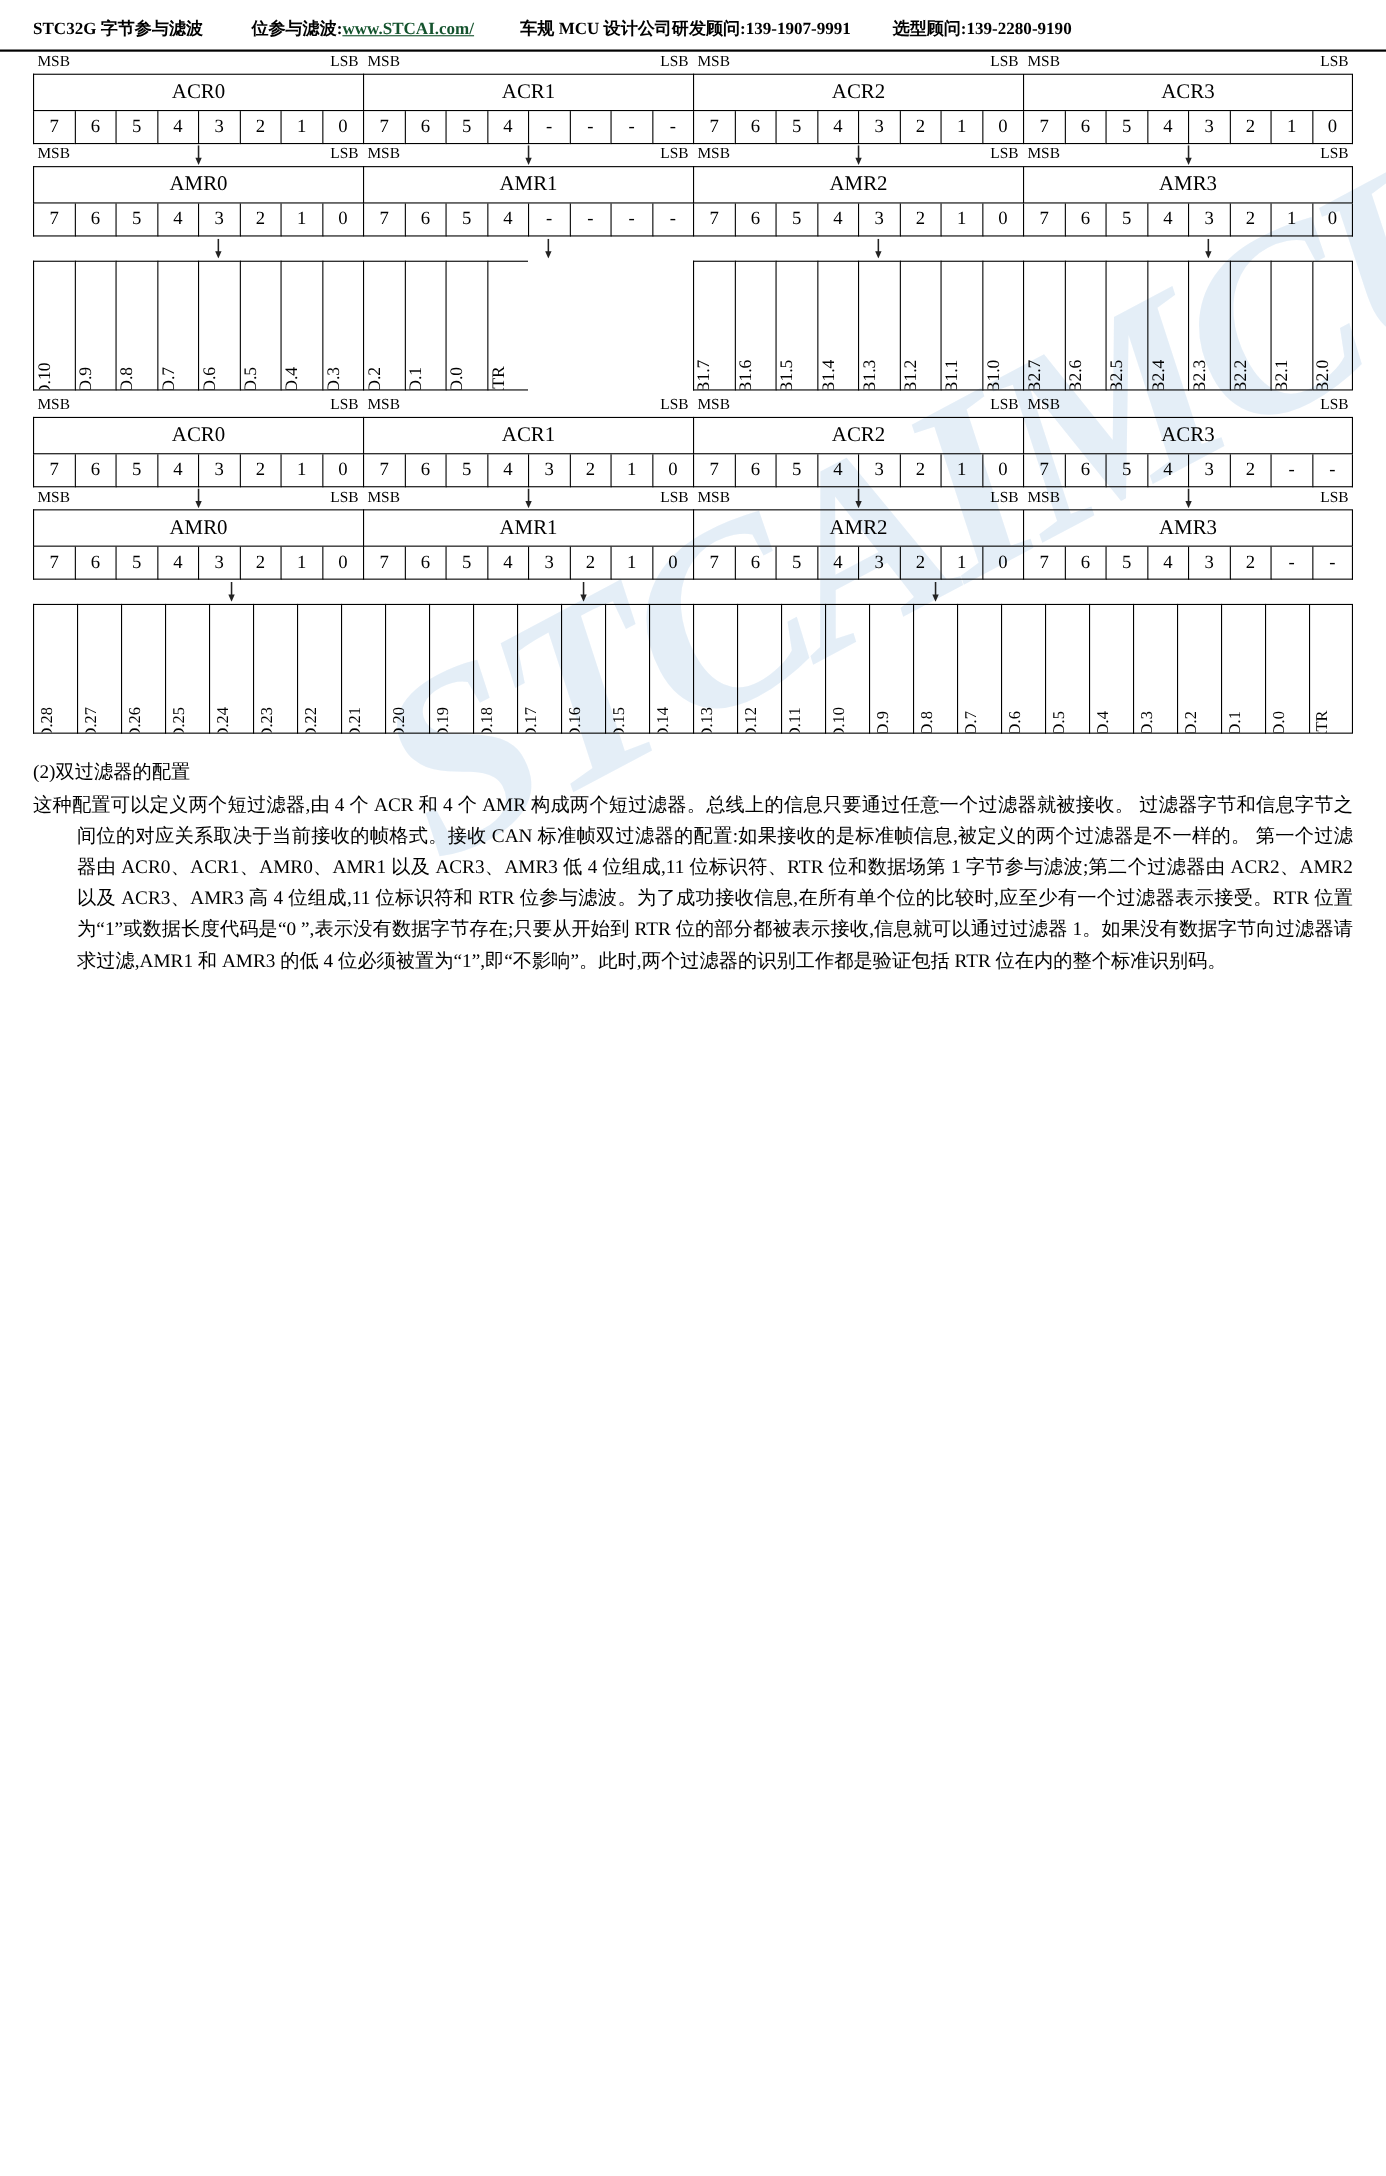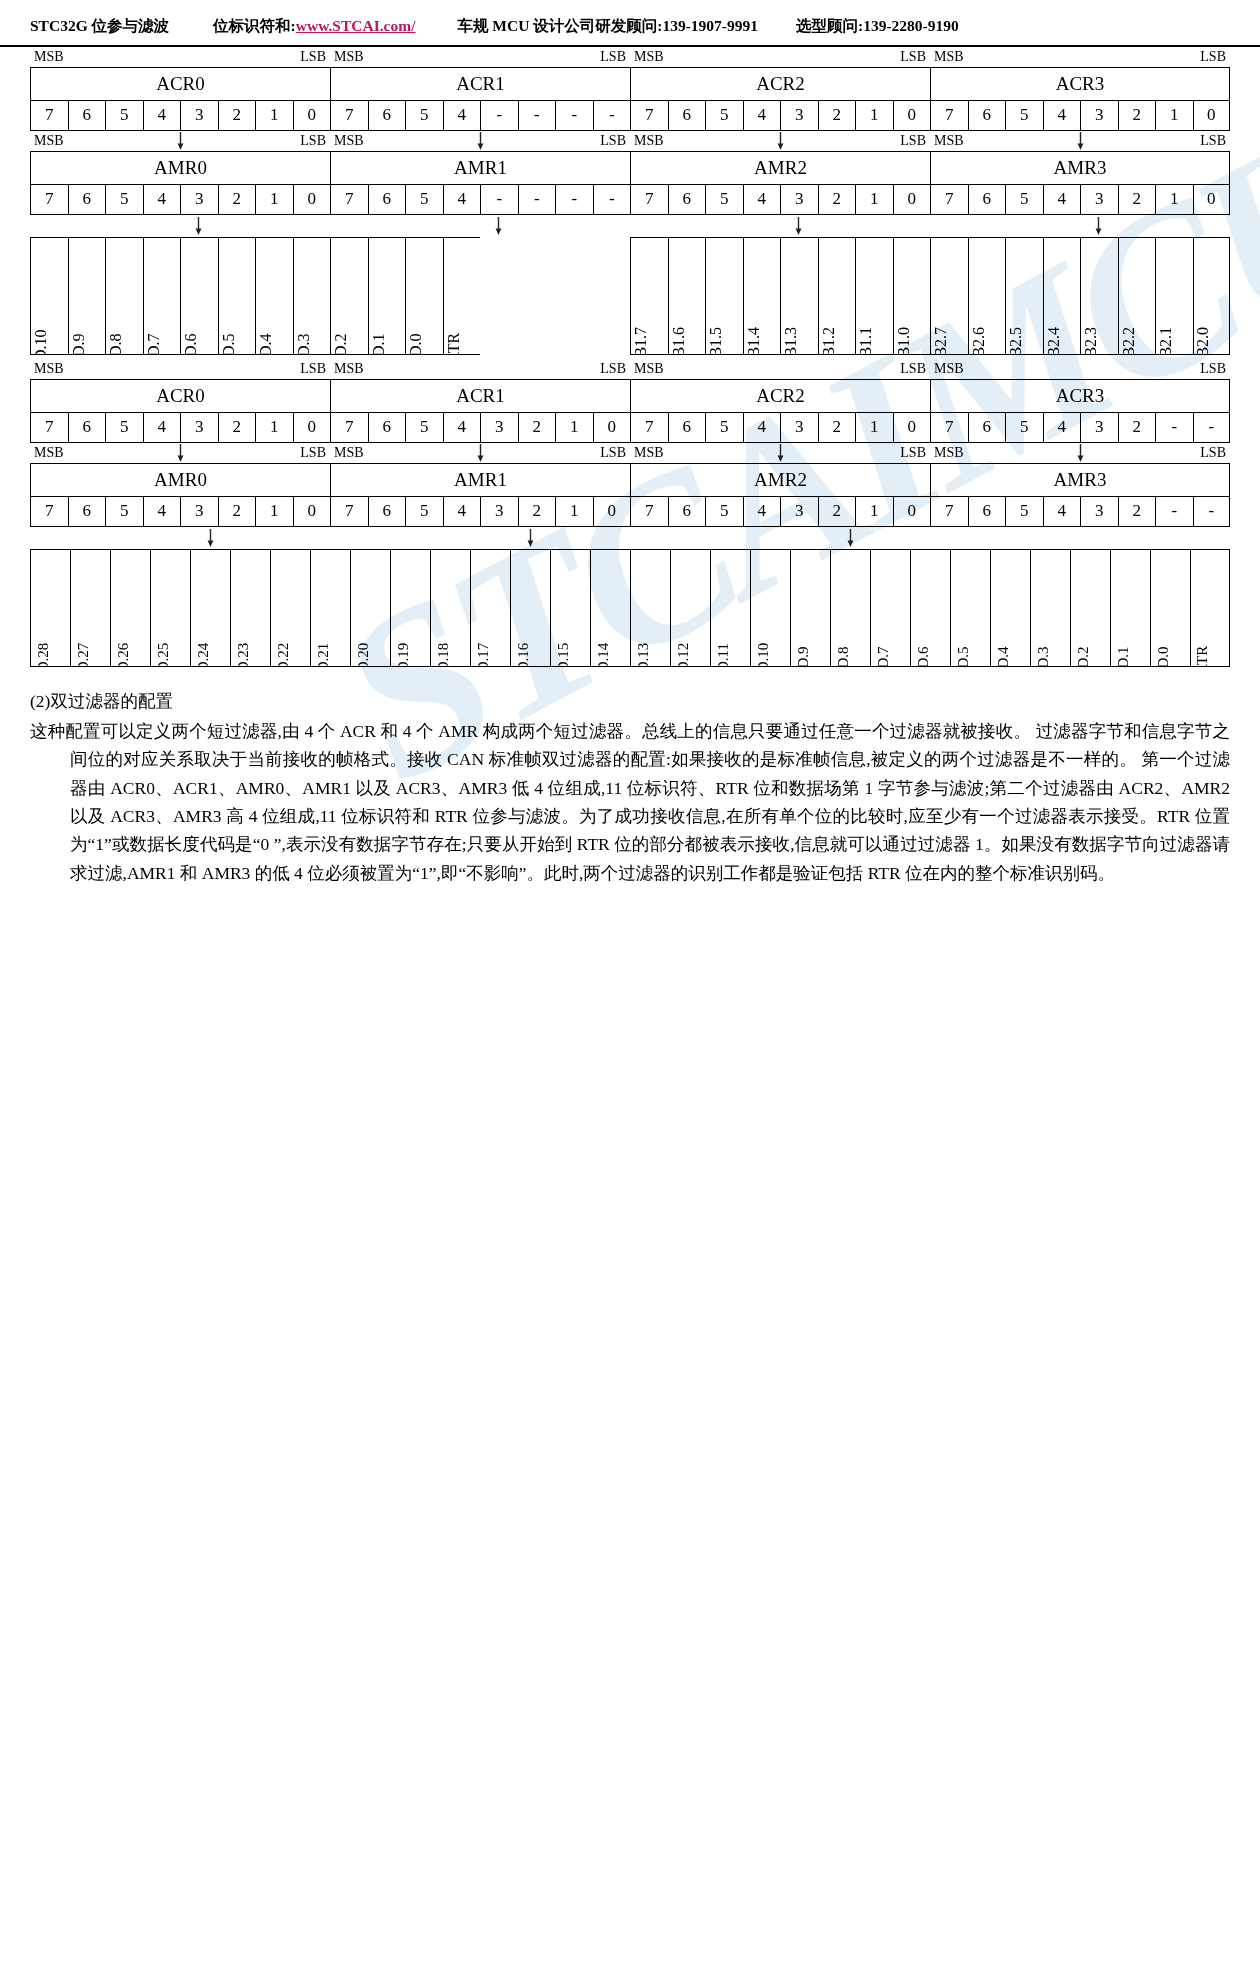--- a/index.html
+++ b/index.html
@@ -24,21 +24,21 @@
     display:flex;
     align-items:baseline;
     font-weight:bold;
     font-size:15.5px;
     padding-top:16px;
     padding-bottom:8px;
     white-space:nowrap;
   }
   .page-header .h-title{margin-right:44px;}
   .page-header .h-site{margin-right:42px;}
-  .page-header .h-site a{color:#be185d;}
+  .page-header .h-site a{color:#14532d;}
   .page-header .h-company{}
   .page-header .h-rd{margin-right:38px;}
   .header-rule{border-bottom:2px solid #000;margin:0 -30px 0 -30px;}
 
   
   .watermark{
     position:absolute;
     left:300px;
     top:600px;
     font-size:230px;
@@ -187,23 +187,23 @@
   .page-footer .f-page{margin-left:auto;}
 </style>
 </head>
 <body>
 
 <div class="page">
 
   <div class="watermark">STCAIMCU</div>
 
   <div class="page-header">
-    <span class="h-title">STC32G 位参与滤波</span>
+    <span class="h-title">STC32G 字节参与滤波</span>
     <span class="h-site">
-      <span>位标识符和:</span><a href="#">www.STCAI.com/</a>
+      <span>位参与滤波:</span><a href="#">www.STCAI.com/</a>
     </span>
     <span class="h-company">车规 MCU 设计公司</span>
     <span class="h-rd">研发顾问:139-1907-9991</span>
     <span class="h-sel">选型顾问:139-2280-9190</span>
   </div>
   <div class="header-rule"></div>
 
   <div class="content">
 
 

